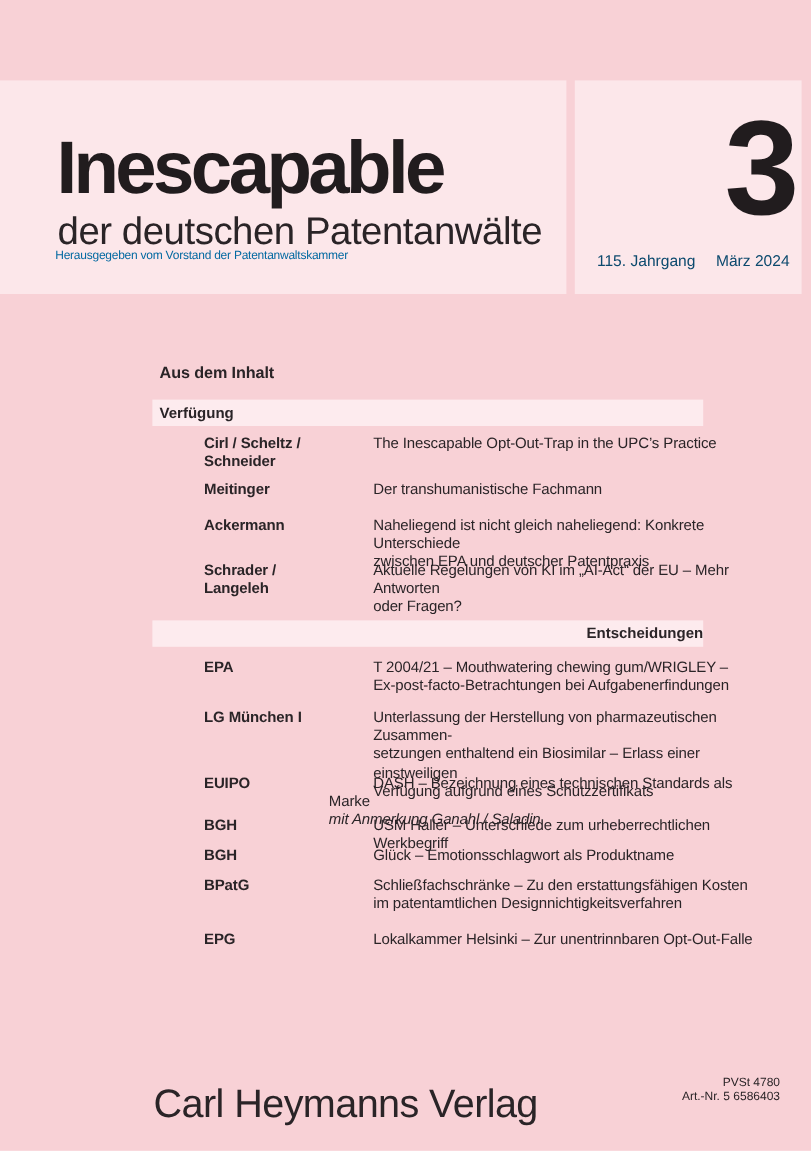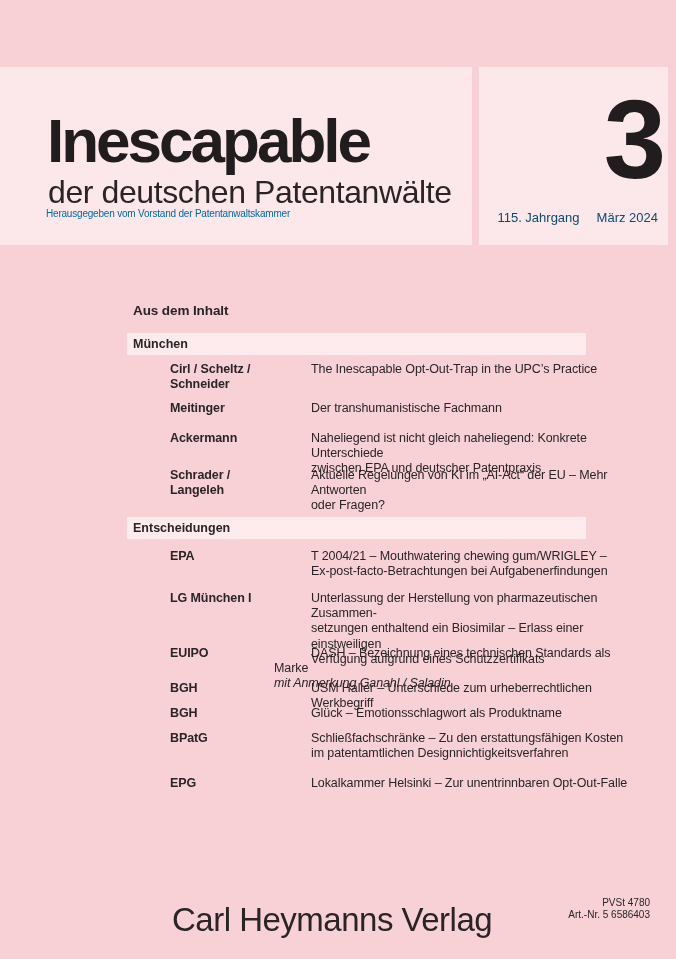--- a/index.html
+++ b/index.html
@@ -42,34 +42,34 @@
     font-size:13.5px;font-weight:700;letter-spacing:-0.1px;color:#2a2427;
   }
   .section-bar{
     position:absolute;left:127px;width:459px;height:22px;
     background:#fdebee;display:flex;align-items:center;
   }
   .section-bar .bar-label{
     margin-left:6px;font-size:12.5px;font-weight:700;color:#2a2427;
   }
   #bar-beitraege{top:333px;}
-  #bar-entscheidungen{top:517px;}
+  #bar-entscheidungen{top:517px;justify-content:flex-end;}
   .toc-row{
     position:absolute;left:133px;width:510px;display:flex;
     font-size:12.5px;line-height:15.2px;letter-spacing:-0.1px;color:#2a2427;
   }
   .toc-row .lbl{width:104px;flex:0 0 104px;font-weight:700;}
   .toc-row .desc{flex:1;}
   .lines{white-space:pre-line;margin-left:37px;}
   .desc .note{display:block;font-style:italic;font-weight:400;}
   
   #footer-publisher{
     position:absolute;left:128px;top:903px;
     font-size:33px;font-weight:400;letter-spacing:-0.5px;line-height:1;
-    color:#2a2427;white-space:nowrap;margin-left:44px;
+    color:#2a2427;white-space:nowrap;
   }
   #footer-codes{
     position:absolute;right:26px;top:897px;
     font-size:10px;line-height:11.5px;text-align:right;color:#2a2427;
   }
 </style>
 </head>
 <body>
 
 <div id="page">
@@ -82,21 +82,21 @@
   <div id="journal-publisher-line">Herausgegeben vom Vorstand der Patentanwaltskammer</div>
 
   <div id="issue-number">3</div>
   <div id="issue-info">
     <span>115. Jahrgang</span><span class="sep"></span><span>März 2024</span>
   </div>
 
   <div id="toc-heading">Aus dem Inhalt</div>
 
   <div id="bar-beitraege" class="section-bar">
-    <span class="bar-label">München</span>
+    <span class="bar-label">Verfügung</span>
   </div>
 
   <div class="toc-row" style="top:362px">
     <div class="lbl lines">Cirl / Scheltz /
 Schneider</div>
     <div class="desc lines">The Inescapable Opt-Out-Trap in the UPC’s Practice</div>
   </div>
   <div class="toc-row" style="top:401px">
     <div class="lbl lines">Meitinger</div>
     <div class="desc lines">Der transhumanistische Fachmann</div>

